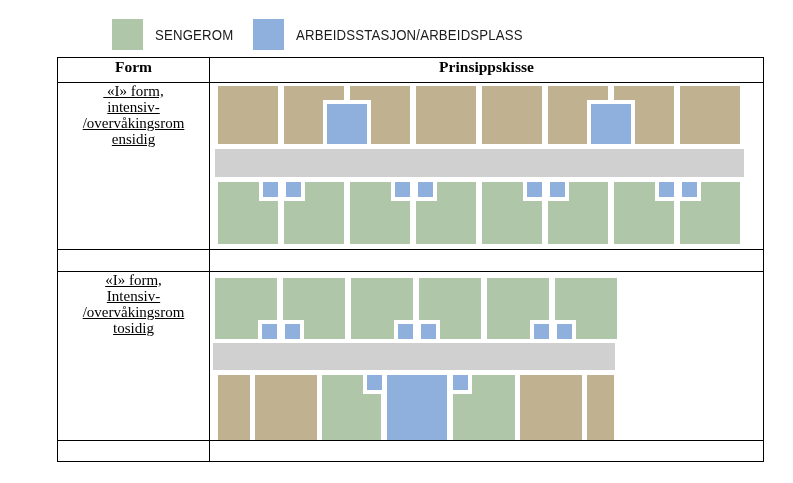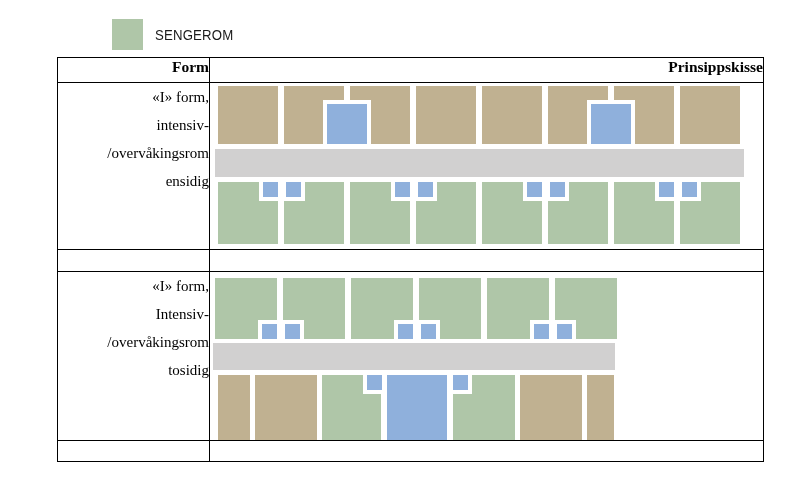--- a/index.html
+++ b/index.html
@@ -20,32 +20,32 @@
     letter-spacing:.2px;transform:scaleX(.88);transform-origin:left center;
     white-space:nowrap;display:inline-block;color:#1b1b1b;
   }
 
   
   table.form-table{
     position:absolute;left:57px;top:57px;width:706px;
     border-collapse:collapse;table-layout:fixed;
   }
   table.form-table td,table.form-table th{
-    border:1px solid #000;padding:0;vertical-align:top;text-align:right;
+    border:1px solid #000;padding:0;vertical-align:top;text-align:center;
   }
   col.c-form{width:152px;}
   col.c-skisse{width:554px;}
   tr.hdr{height:25px;}
   tr.r-diagram-0{height:167px;}
   tr.r-spacer-0{height:22px;}
   tr.r-diagram-1{height:169px;}
   tr.r-spacer-1{height:21px;}
   th.h-cell{font-size:15.5px;font-weight:bold;padding:2px 0 0 8px;vertical-align:middle;}
   td.form-cell{
-    font-size:15px;line-height:28px;padding:5px 4px 0 5px;white-space:pre-wrap;
+    font-size:15px;line-height:16px;padding:5px 4px 0 5px;white-space:pre-wrap;text-decoration:underline;
   }
   td.skisse-cell{overflow:hidden;}
 
   
   .diagram{position:relative;}
   .diagram.d0{width:529px;height:158px;margin:3px 0 0 5px;}
   .diagram.d1{width:412px;height:162px;margin:6px 0 0 3px;}
   .blk{position:absolute;box-sizing:border-box;}
   .sengerom{background:var(--c-sengerom);}
   .arbeidsstasjon{background:var(--c-arbeidsstasjon);}
@@ -56,20 +56,24 @@
   .flush-top-right{border:4px solid #fff;border-top:0;border-right:0;}
   .flush-top-left{border:4px solid #fff;border-top:0;border-left:0;}
 </style>
 </head>
 <body>
 
 <div class="legend">
   <div class="legend-item li-0">
     <span class="swatch sengerom"></span>
     <span class="legend-label">SENGEROM</span>
+  </div>
+  <div class="legend-item li-1">
+    <span class="swatch arbeidsstasjon"></span>
+    <span class="legend-label">ARBEIDSSTASJON/ARBEIDSPLASS</span>
   </div>
 </div>
 
 <table class="form-table">
   <colgroup>
       <col class="c-form">
       <col class="c-skisse">
     </colgroup>
   <tbody>
       <tr class="hdr">

